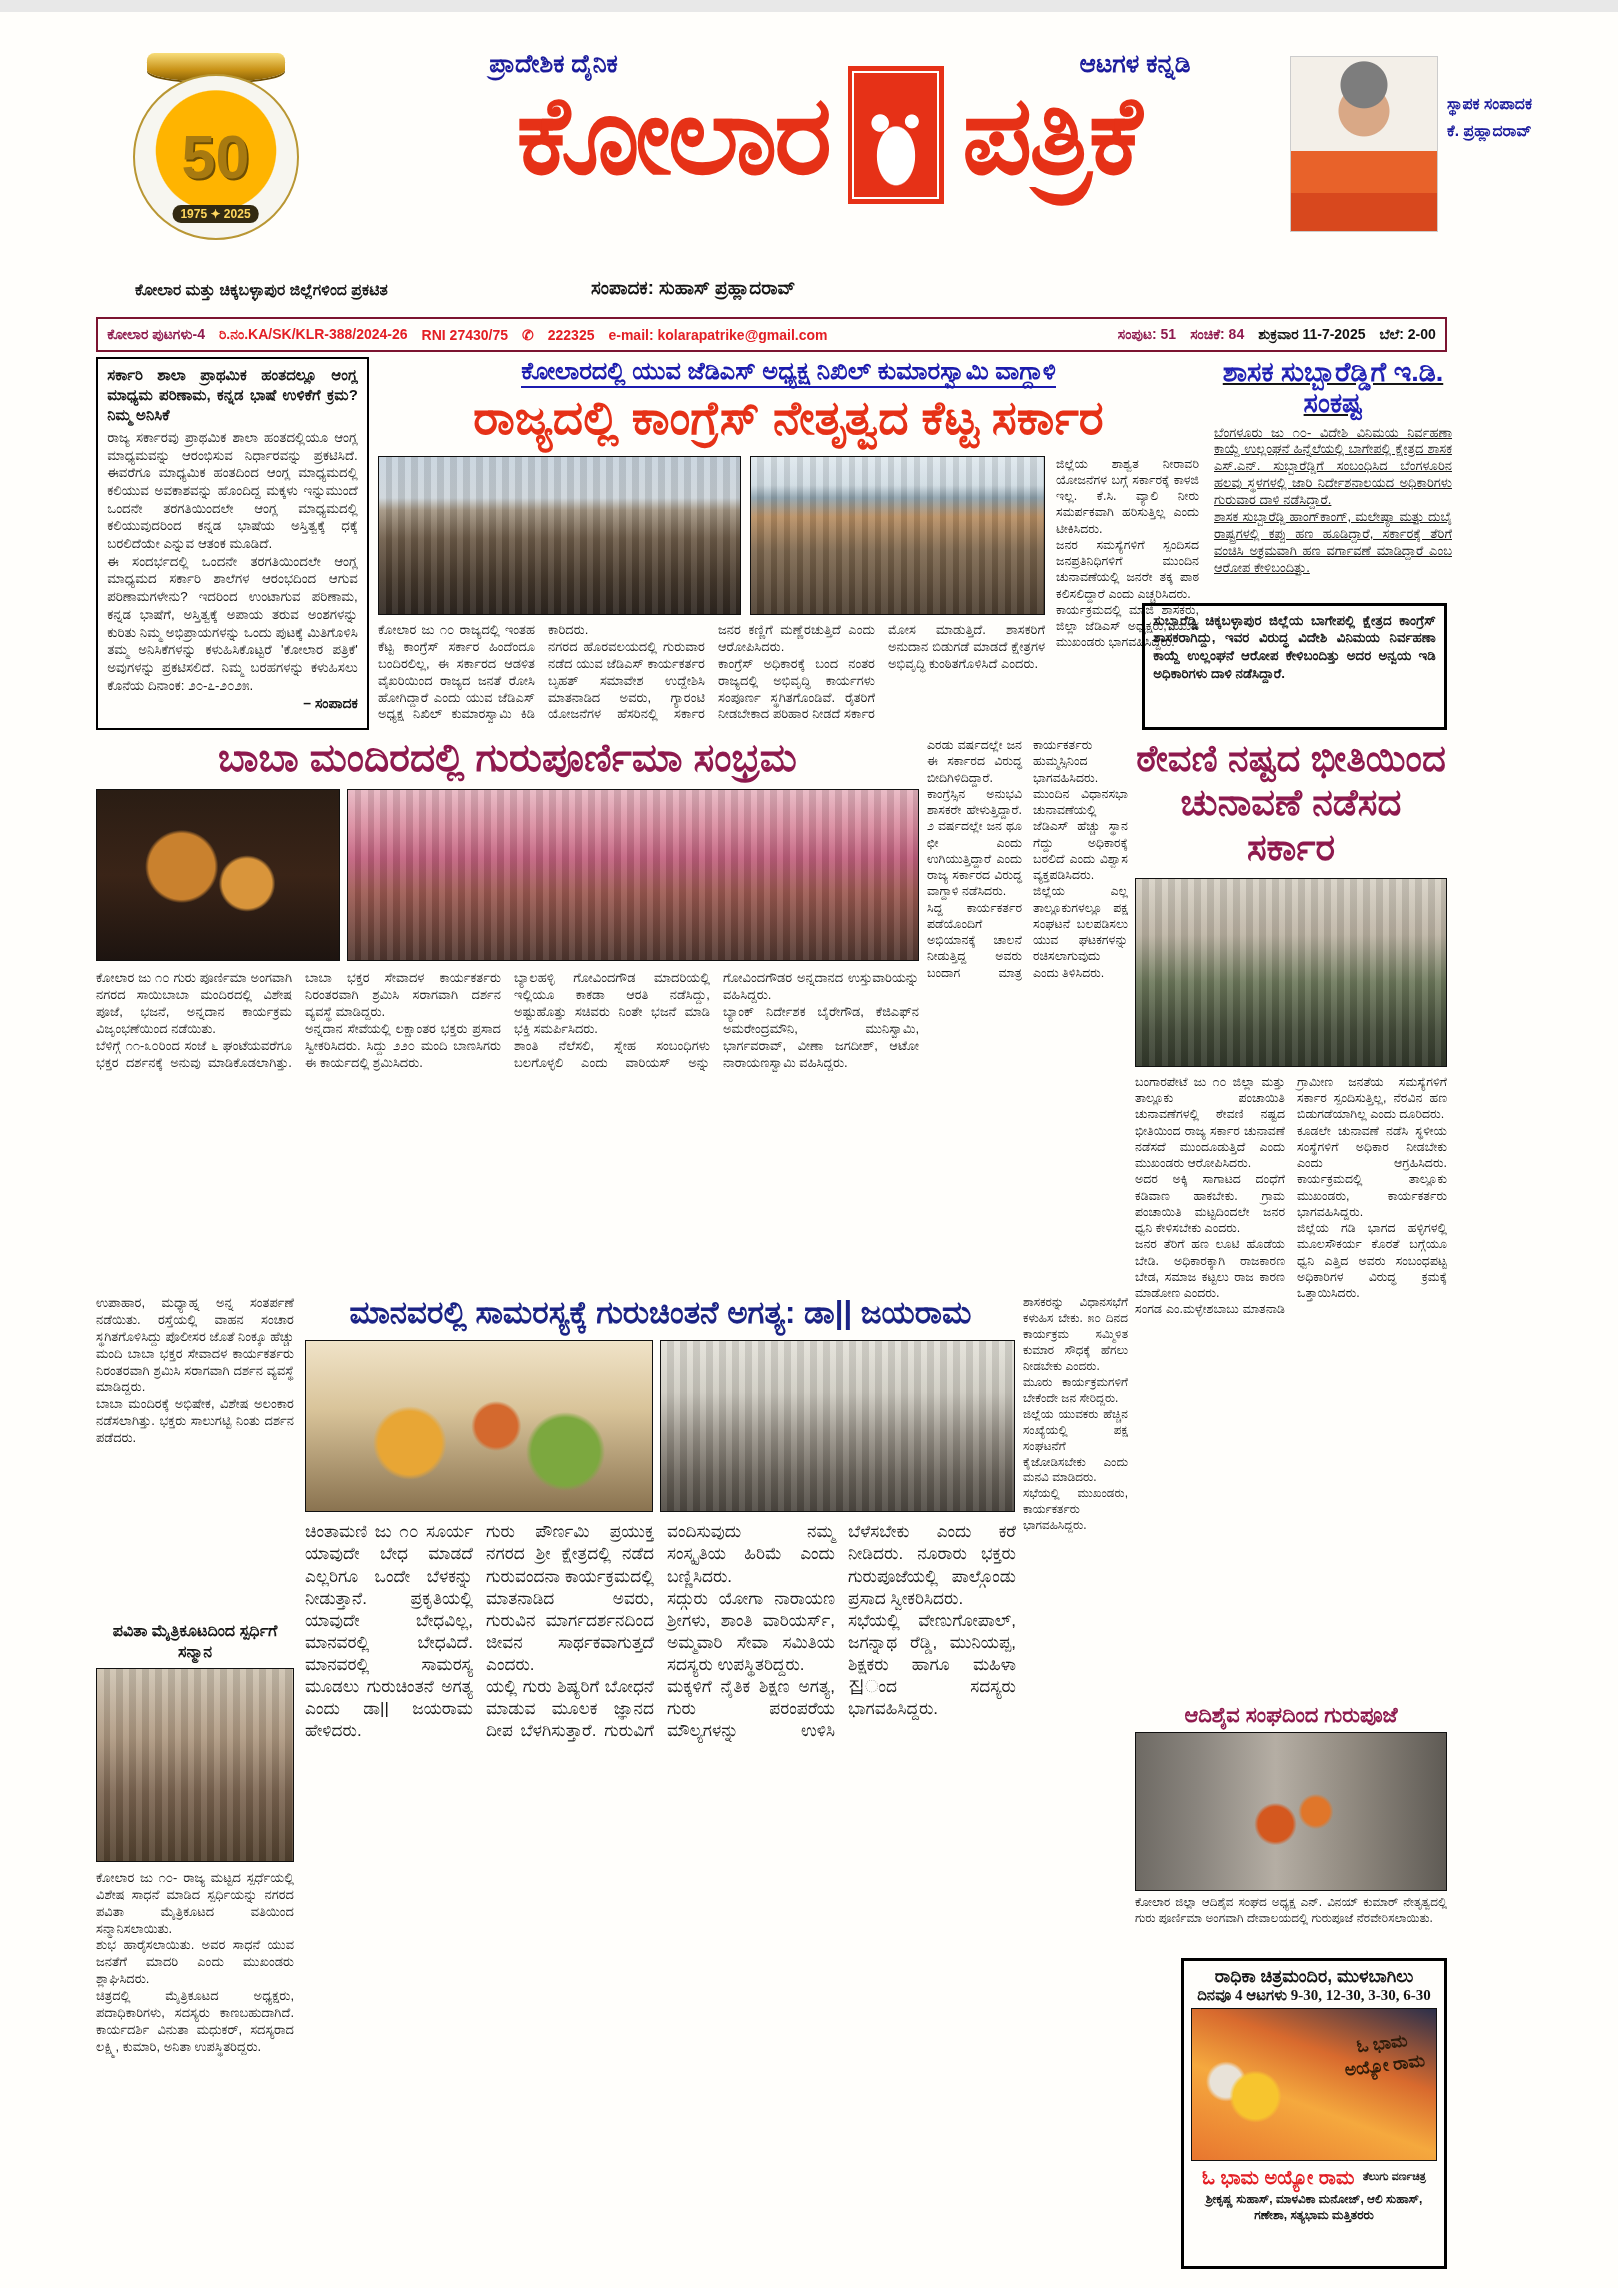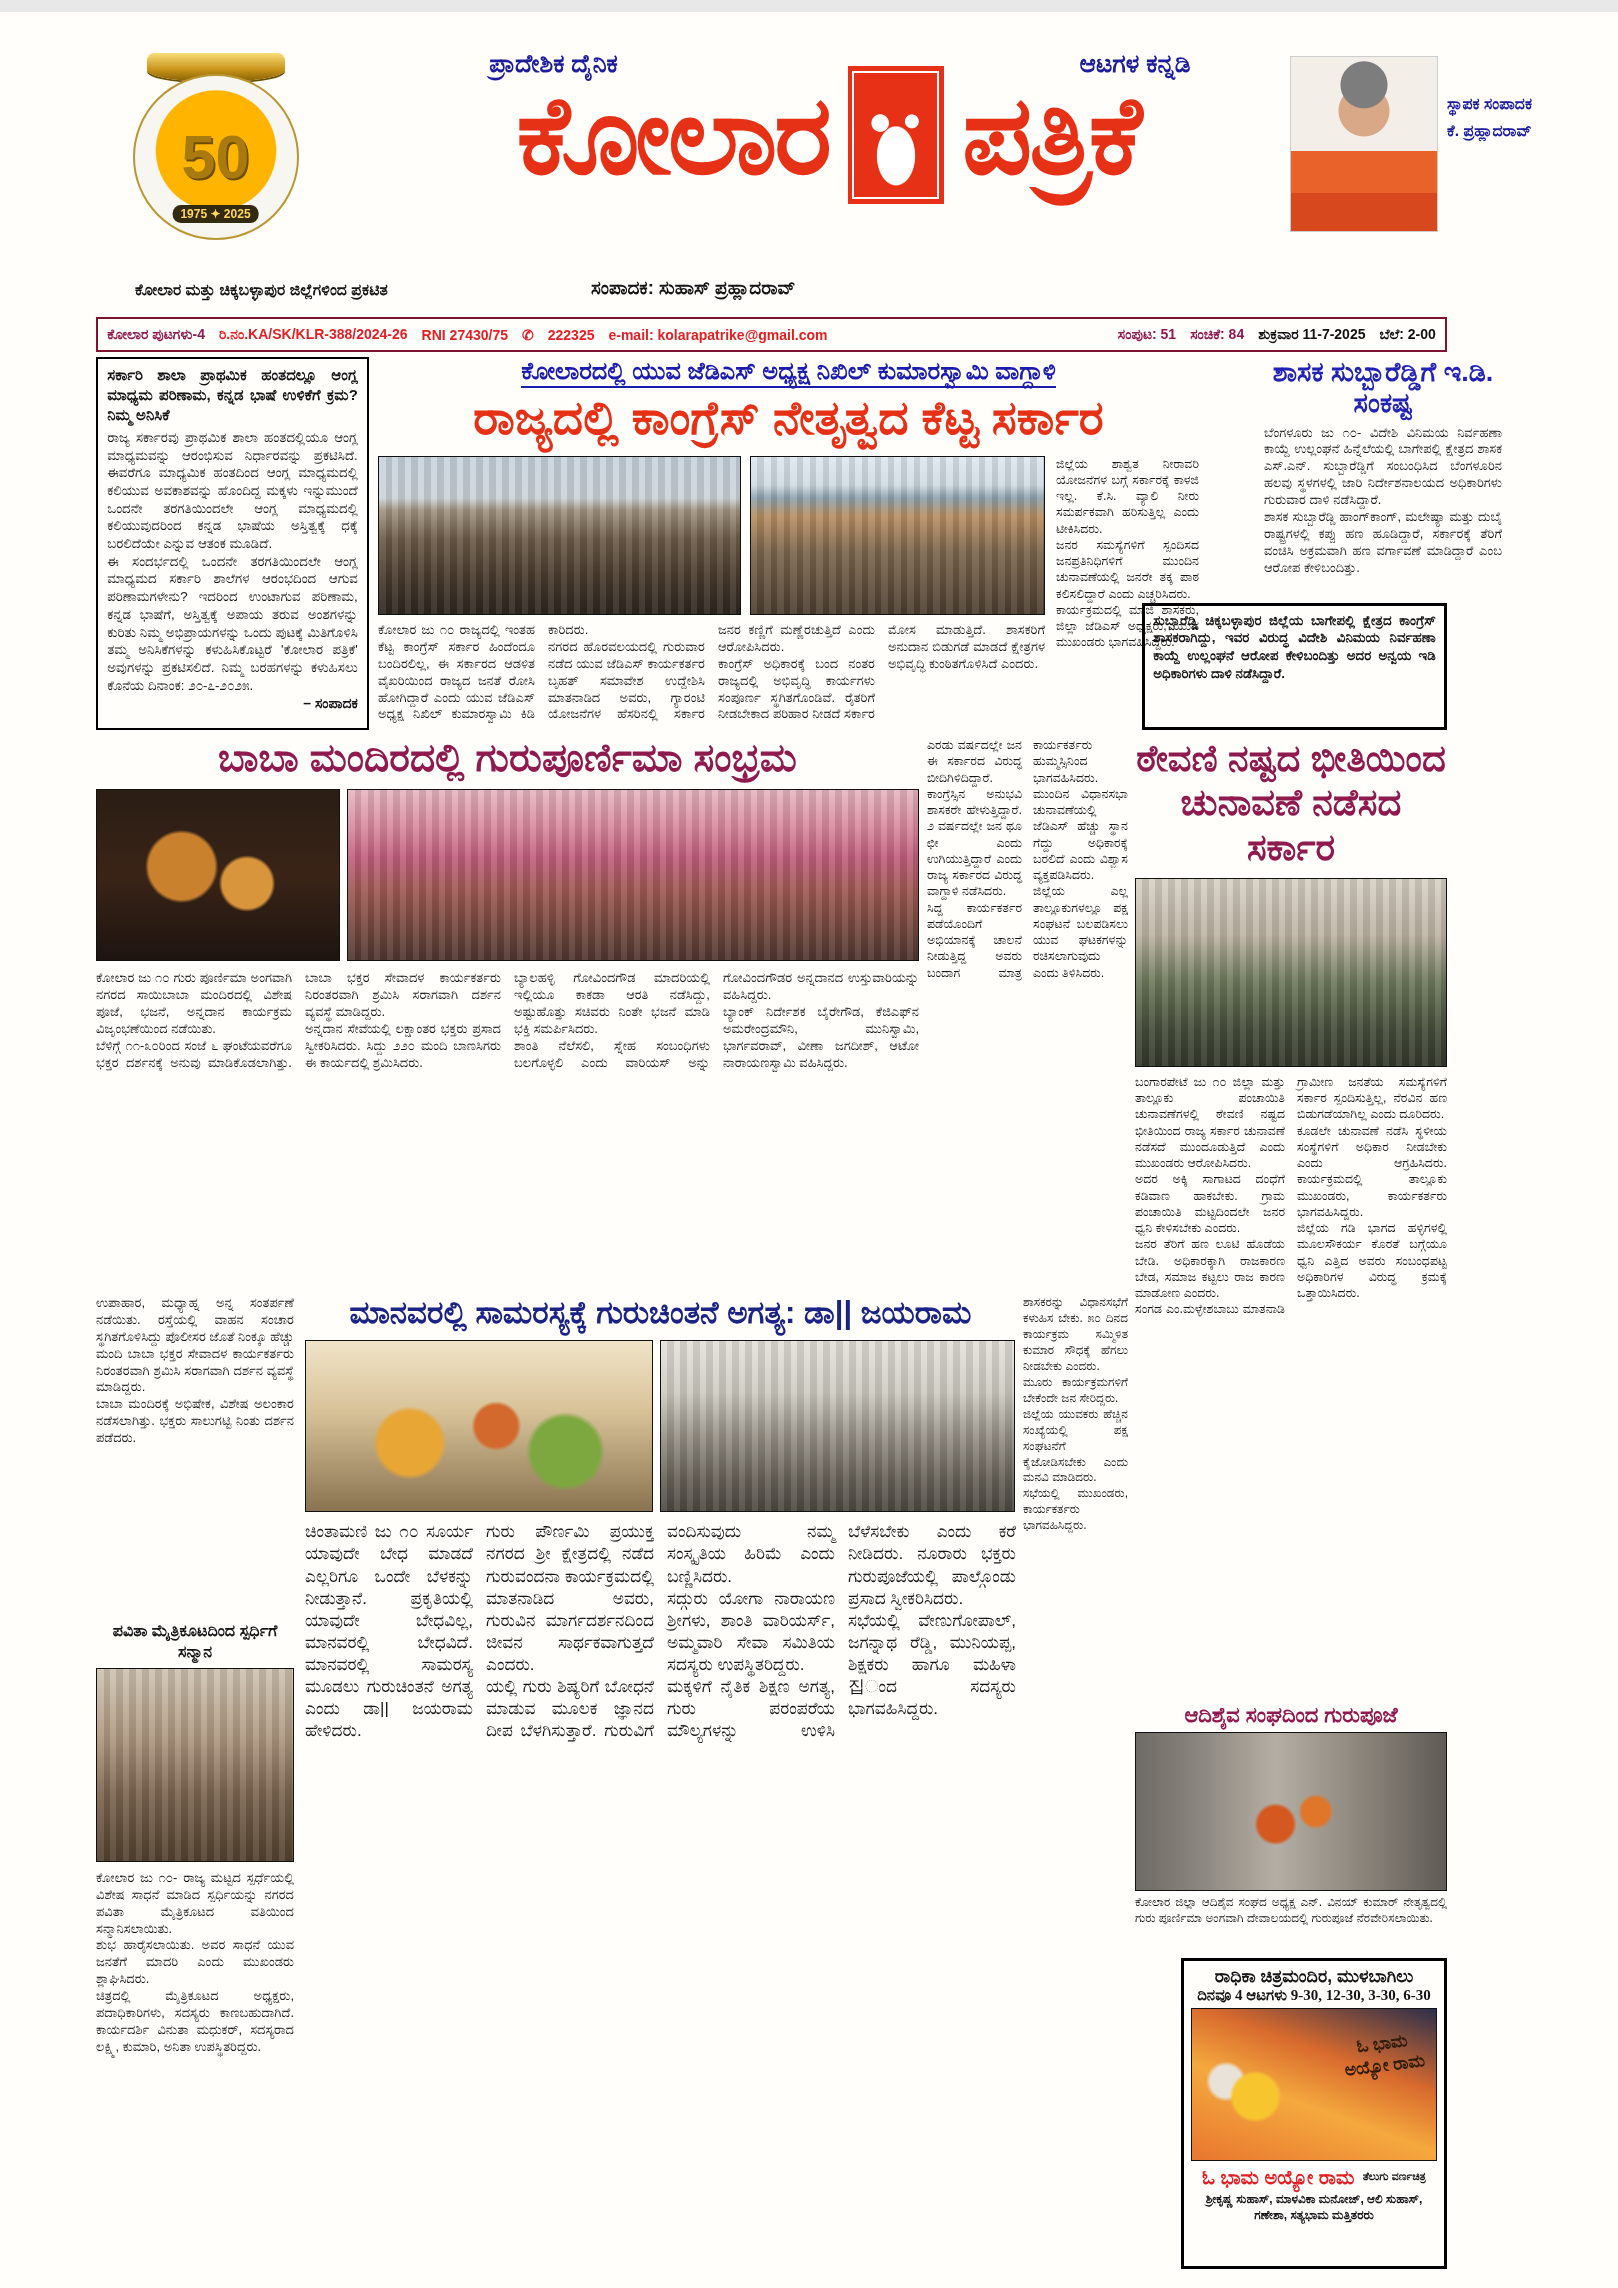--- a/index.html
+++ b/index.html
@@ -58,21 +58,21 @@
   .main-content{display:flex;gap:11px;margin-top:13px;}
   .main-left{width:667px;}
   .main-photos{display:flex;gap:9.2px;}
   .photo-main-1{width:363px;height:159px;
       background:linear-gradient(180deg,#c8d4de 0%,#cdd5da 26%,#a39582 34%,#6e5c49 52%,#473a2d 78%,#2e2620 100%);}
   .photo-main-2{width:295px;height:159px;
       background:linear-gradient(180deg,#dfe8ee 0%,#cfdbe2 18%,#8fa3ae 26%,#b98f63 38%,#7d674e 60%,#4c3e30 100%);}
   .main-4col{margin-top:7.4px;height:105px;overflow:hidden;column-count:4;column-gap:13px;
       font-size:13px;line-height:1.3;}
   .main-side{width:143px;height:279px;overflow:hidden;font-size:12.5px;line-height:1.3;}
-  .ed-story{position:absolute;left:1264px;top:345px;width:238px;height:240px;overflow:hidden;}
+  .ed-story{position:absolute;left:1214px;top:345px;width:238px;height:240px;overflow:hidden;text-decoration:underline;}
   .ed-headline{font-size:27px;font-weight:bold;color:#2222b4;text-align:center;line-height:1.15;}
   .ed-body{margin-top:5.5px;font-size:13px;line-height:1.3;height:172px;overflow:hidden;}
   .subba-box{position:absolute;left:1142px;top:591px;width:305px;height:127px;border:3.7px solid #000;
       padding:5.5px 8.3px;box-sizing:border-box;font-size:13.4px;font-weight:bold;line-height:1.33;overflow:hidden;}
   .tevani{position:absolute;left:1135px;top:725px;width:312px;}
   .tevani-headline{font-size:37px;font-weight:bold;color:#8e1a4e;text-align:center;line-height:1.2;}
   .photo-tevani{width:312px;height:189px;margin-top:7.4px;
       background:linear-gradient(180deg,#d8d2c6 0%,#bdb4a4 30%,#6e7a5c 55%,#474f3c 80%,#33392c 100%);}
   .tevani-body{margin-top:7.4px;height:644px;overflow:hidden;column-count:2;column-gap:12px;
       font-size:12.5px;line-height:1.3;}

